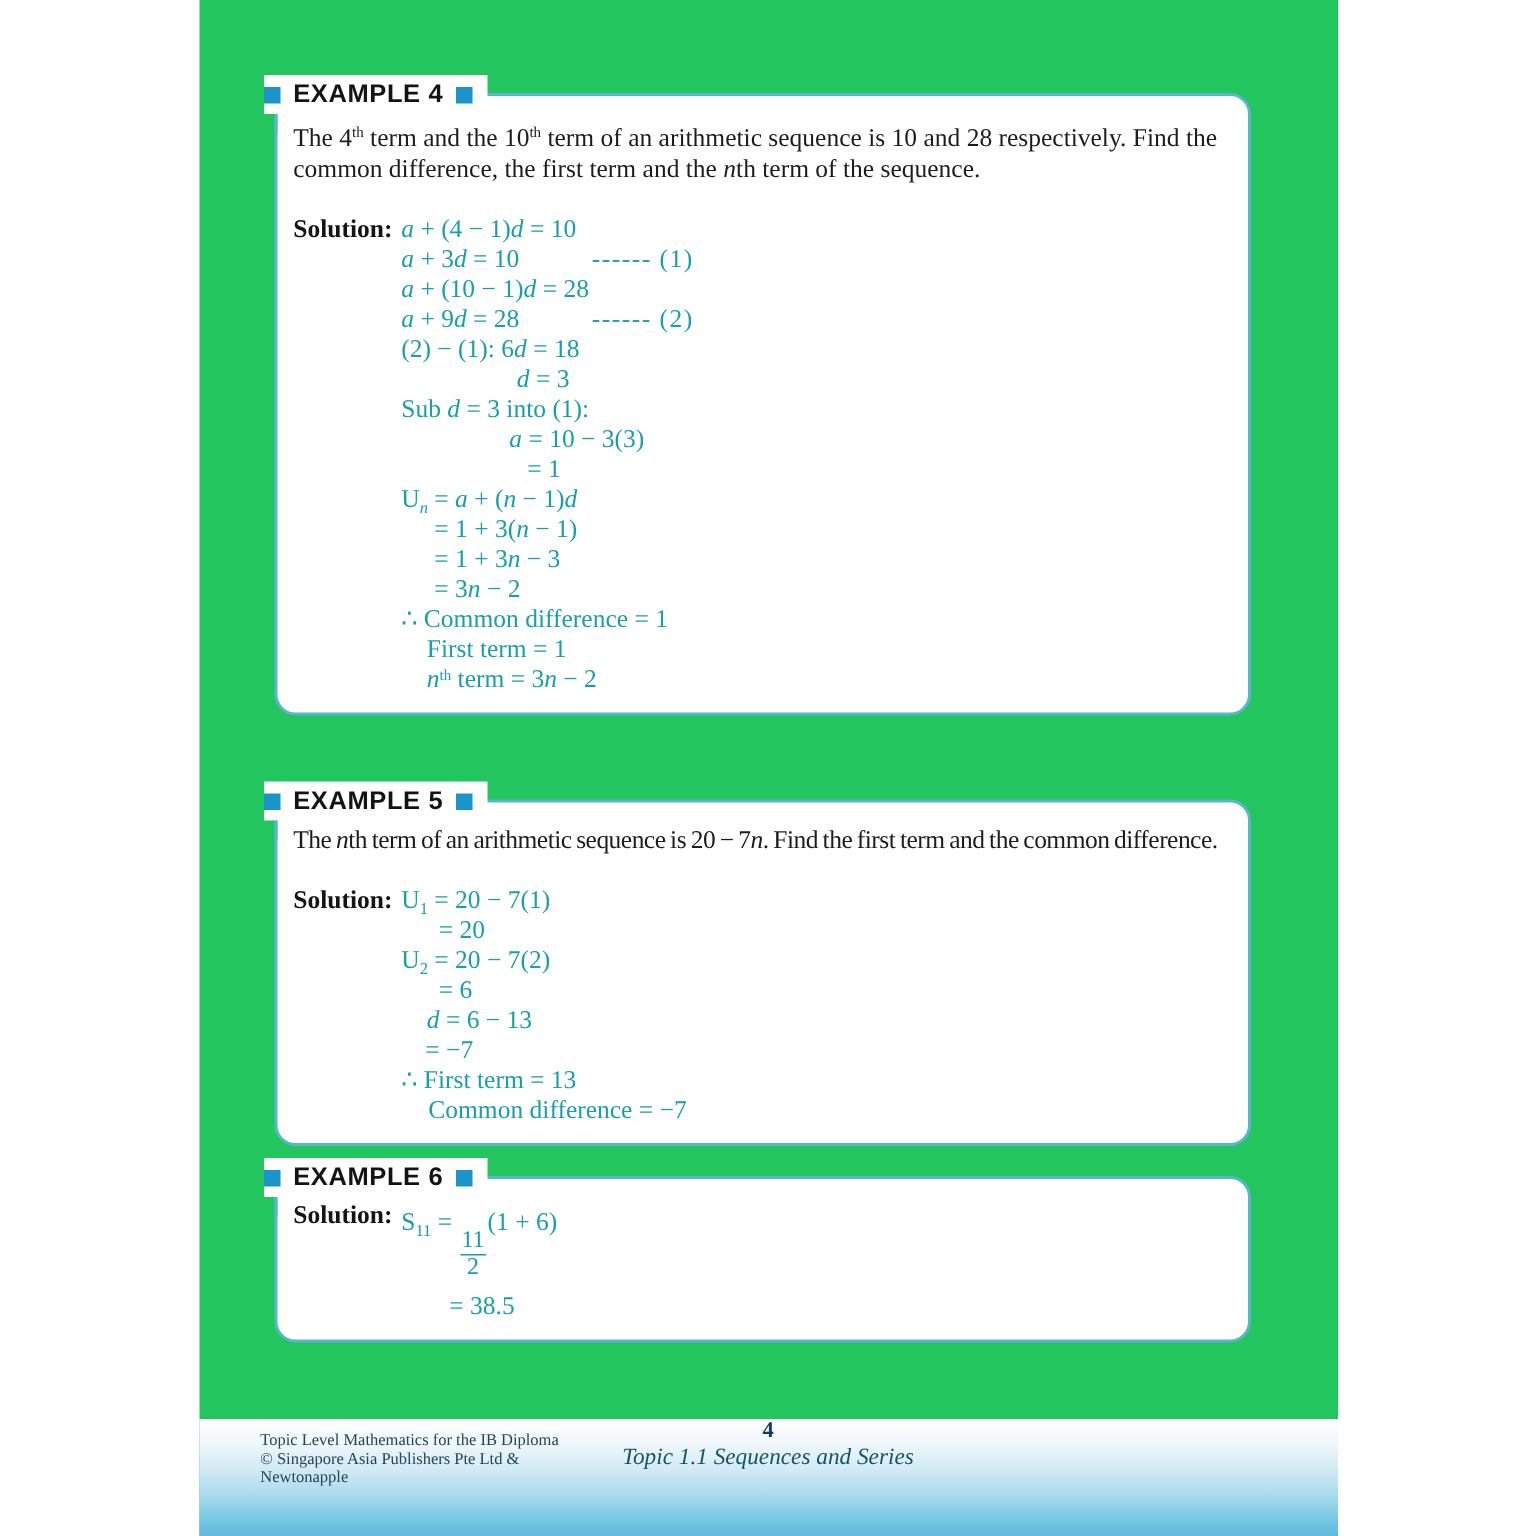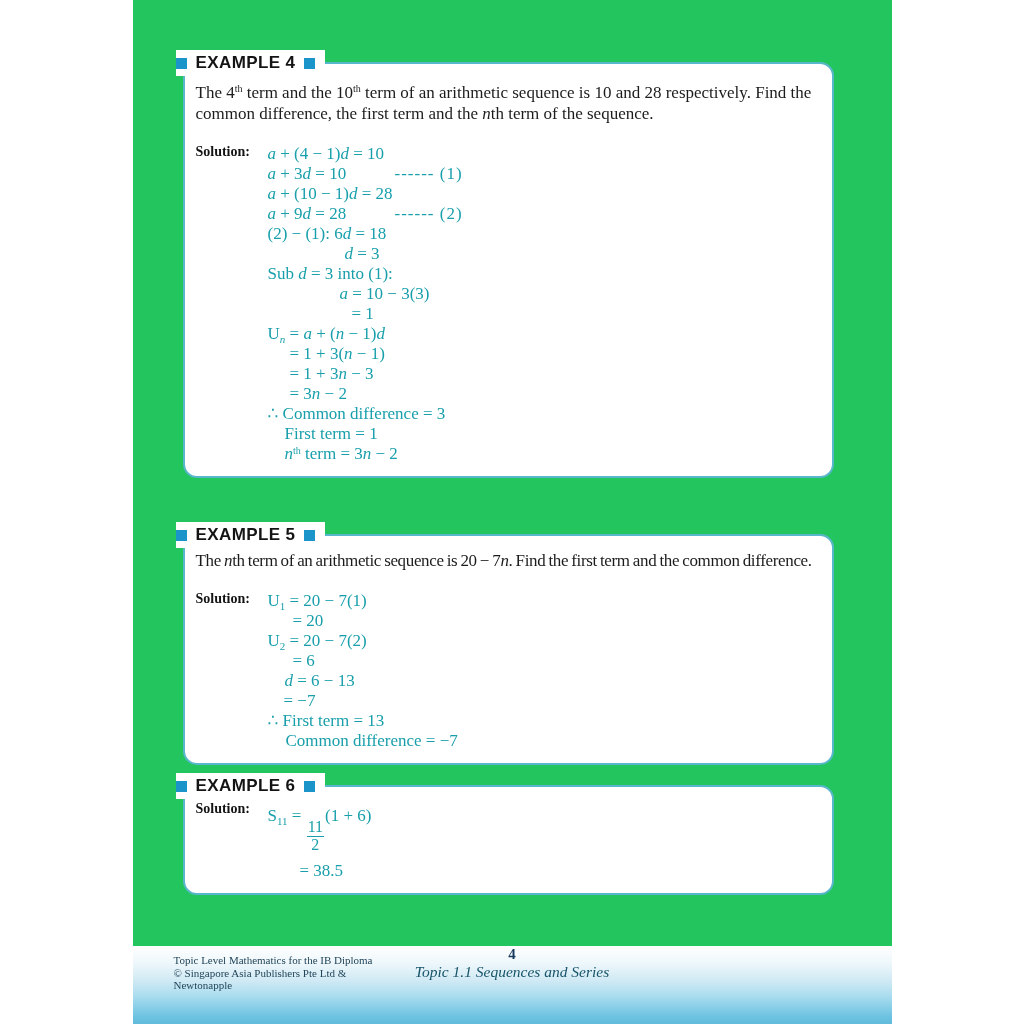--- a/index.html
+++ b/index.html
@@ -63,21 +63,21 @@
     line-height: 21px;
     margin-bottom: 20px;
     color: #1c1c1c;
   }
   .problem.tight { letter-spacing: -0.35px; word-spacing: -0.8px; white-space: nowrap; }
   .problem sup { font-size: 10px; vertical-align: 6px; }
 
   .solution { display: flex; align-items: flex-start; }
   .sol-label {
     font-weight: bold;
-    font-size: 14px;
+    font-size: 17px;
     width: 72px;
     flex: 0 0 auto;
     color: #141414;
   }
   .steps { color: #189fab; font-size: 17px; }
   .step { position: relative; line-height: 20px; white-space: nowrap; }
   .step.tall { padding: 5px 0 7px 0; }
   .step sub { font-size: 11px; vertical-align: -4px; line-height: 0; }
   .step sup { font-size: 10px; vertical-align: 5px; line-height: 0; }
   .ref { position: absolute; left: 127px; top: 0; letter-spacing: 1px; }
@@ -164,21 +164,21 @@
             <div class="step i0"><i>a</i> + 9<i>d</i> = 28<span class="ref">------ (2)</span></div>
             <div class="step i0">(2) − (1): 6<i>d</i> = 18</div>
             <div class="step i77"><i>d</i> = 3</div>
             <div class="step i0">Sub <i>d</i> = 3 into (1):</div>
             <div class="step i72"><i>a</i> = 10 − 3(3)</div>
             <div class="step i84">= 1</div>
             <div class="step i0">U<sub><i>n</i></sub> = <i>a</i> + (<i>n</i> − 1)<i>d</i></div>
             <div class="step i22">= 1 + 3(<i>n</i> − 1)</div>
             <div class="step i22">= 1 + 3<i>n</i> − 3</div>
             <div class="step i22">= 3<i>n</i> − 2</div>
-            <div class="step i0">∴ Common difference = 3</div>
+            <div class="step i0">∴ Common difference = 1</div>
             <div class="step i17">First term = 1</div>
             <div class="step i17"><i>n</i><sup>th</sup> term = 3<i>n</i> − 2</div>
           </div>
         </div>
       </div>
     </section>
 
     <section class="example">
       <div class="ex-box">
         <div class="ex-header">

